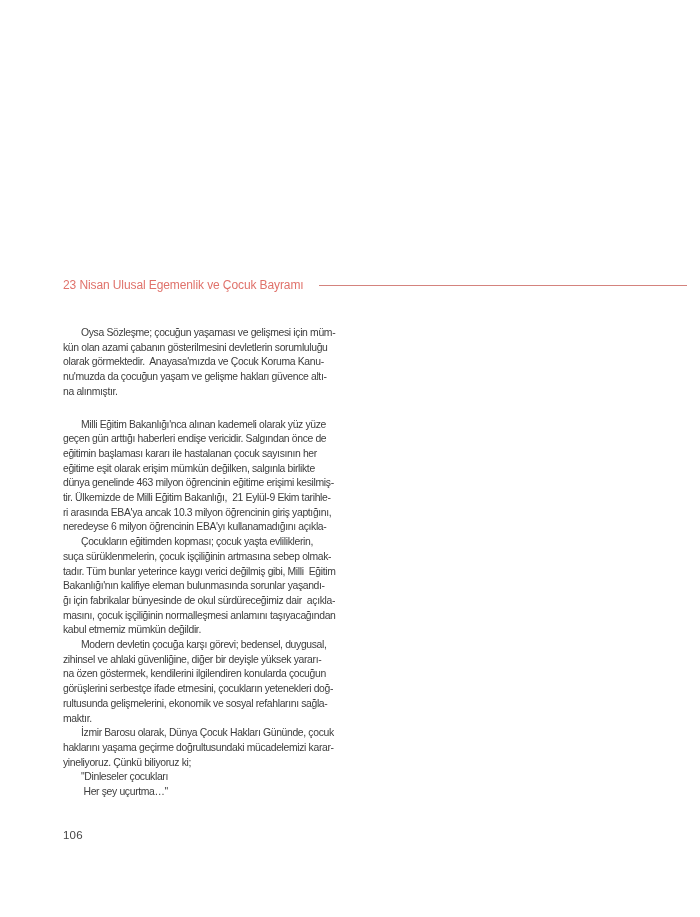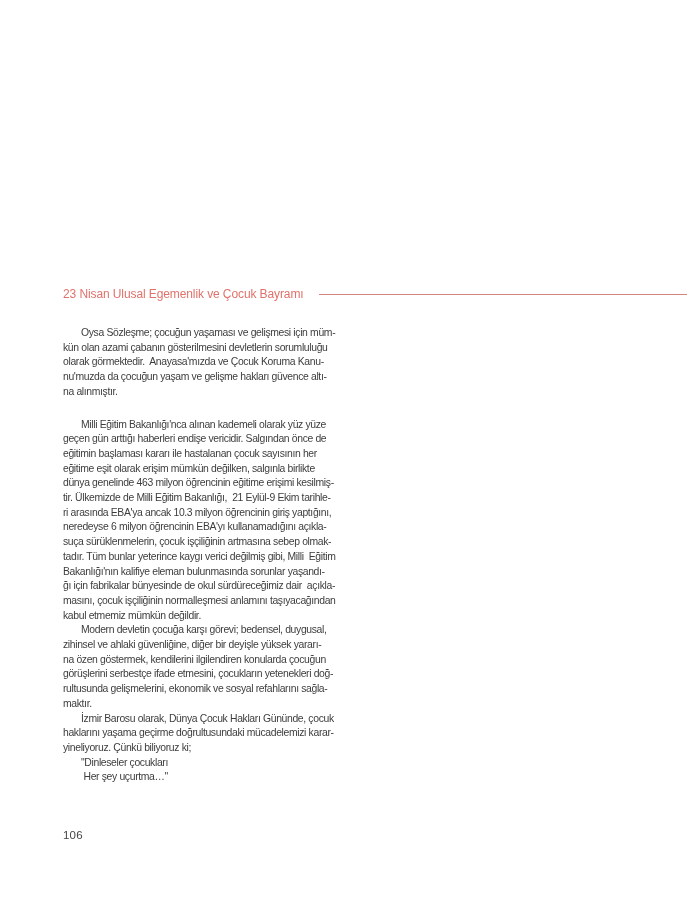--- a/index.html
+++ b/index.html
@@ -12,21 +12,21 @@
     width: 700px;
     height: 917px;
     background: #ffffff;
     overflow: hidden;
     font-family: "Liberation Sans", sans-serif;
   }
   .section-header {
     position: absolute;
     left: 63px;
     right: 13px;
-    top: 288px;
+    top: 279px;
     display: flex;
     align-items: center;
     gap: 7px;
   }
   .section-title {
     font-size: 12px;
     line-height: 12px;
     letter-spacing: -0.1px;
     white-space: nowrap;
     color: #e0726b;
@@ -90,20 +90,21 @@
           <div class="line indent">Milli Eğitim Bakanlığı'nca alınan kademeli olarak yüz yüze</div>
           <div class="line">geçen gün arttığı haberleri endişe vericidir. Salgından önce de</div>
           <div class="line">eğitimin başlaması kararı ile hastalanan çocuk sayısının her</div>
           <div class="line">eğitime eşit olarak erişim mümkün değilken, salgınla birlikte</div>
           <div class="line">dünya genelinde 463 milyon öğrencinin eğitime erişimi kesilmiş-</div>
           <div class="line">tir. Ülkemizde de Milli Eğitim Bakanlığı,  21 Eylül-9 Ekim tarihle-</div>
           <div class="line">ri arasında EBA'ya ancak 10.3 milyon öğrencinin giriş yaptığını,</div>
           <div class="line">neredeyse 6 milyon öğrencinin EBA'yı kullanamadığını açıkla-</div>
         </div>
         <div class="para">
+          <div class="line indent">Çocukların eğitimden kopması; çocuk yaşta evliliklerin,</div>
           <div class="line">suça sürüklenmelerin, çocuk işçiliğinin artmasına sebep olmak-</div>
         </div>
       </div>
     <div class="col col-right">
         <div class="para">
           <div class="line">tadır. Tüm bunlar yeterince kaygı verici değilmiş gibi, Milli  Eğitim</div>
           <div class="line">Bakanlığı'nın kalifiye eleman bulunmasında sorunlar yaşandı-</div>
           <div class="line">ğı için fabrikalar bünyesinde de okul sürdüreceğimiz dair  açıkla-</div>
           <div class="line">masını, çocuk işçiliğinin normalleşmesi anlamını taşıyacağından</div>
           <div class="line">kabul etmemiz mümkün değildir.</div>

